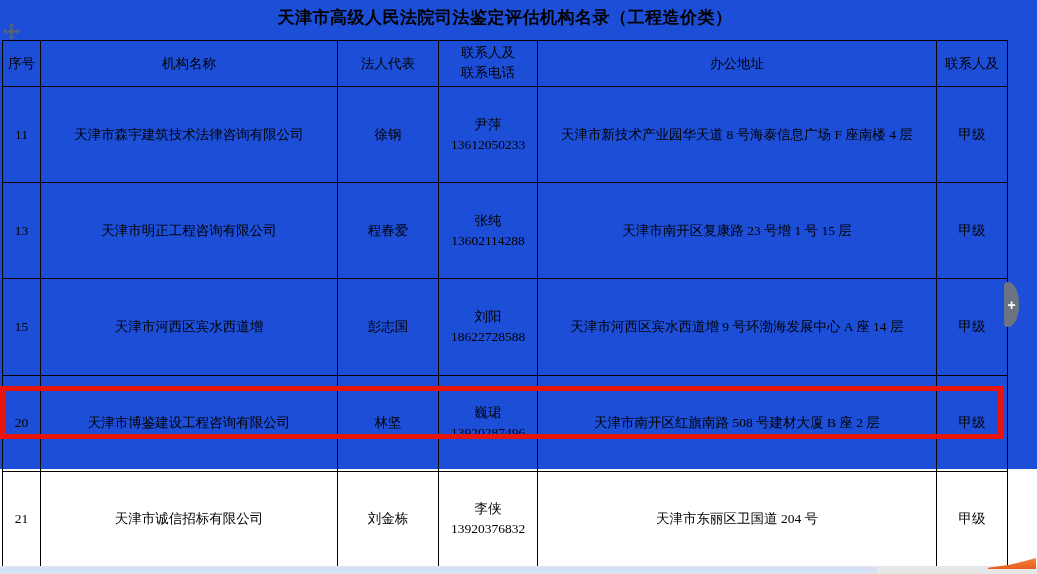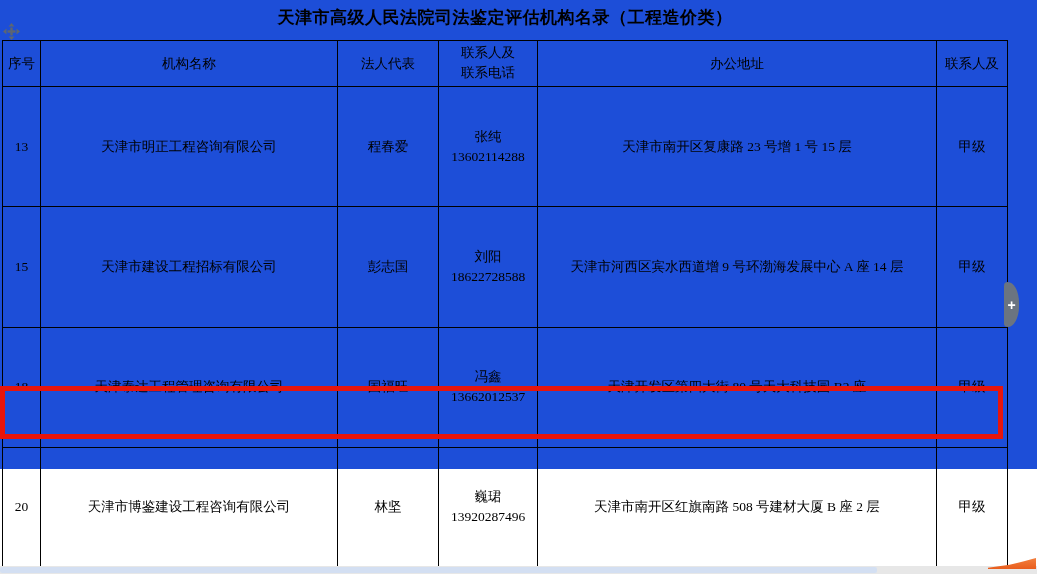--- a/index.html
+++ b/index.html
@@ -93,61 +93,72 @@
           <th>
             <div class="contact-line">联系人及</div>
             <div class="contact-line">联系电话</div>
           </th>
           <th>办公地址</th>
           <th>联系人及</th>
         </tr>
     </thead>
     <tbody id="table-body">
         <tr>
+          <td>11</td>
+          <td>天津市森宇建筑技术法律咨询有限公司</td>
+          <td>徐钢</td>
+          <td>
+            <div class="contact-line">尹萍</div>
+            <div class="contact-line">13612050233</div>
+          </td>
+          <td>天津市新技术产业园华天道 8 号海泰信息广场 F 座南楼 4 层</td>
+          <td>甲级</td>
+        </tr>
+        <tr>
           <td>13</td>
           <td>天津市明正工程咨询有限公司</td>
           <td>程春爱</td>
           <td>
             <div class="contact-line">张纯</div>
             <div class="contact-line">13602114288</div>
           </td>
           <td>天津市南开区复康路 23 号增 1 号 15 层</td>
           <td>甲级</td>
         </tr>
         <tr>
           <td>15</td>
-          <td>天津市建设工程招标有限公司</td>
+          <td>天津市河西区宾水西道增</td>
           <td>彭志国</td>
           <td>
             <div class="contact-line">刘阳</div>
             <div class="contact-line">18622728588</div>
           </td>
           <td>天津市河西区宾水西道增 9 号环渤海发展中心 A 座 14 层</td>
-          <td>甲级</td>
-        </tr>
-        <tr>
-          <td>18</td>
-          <td>天津泰达工程管理咨询有限公司</td>
-          <td>国福旺</td>
-          <td>
-            <div class="contact-line">冯鑫</div>
-            <div class="contact-line">13662012537</div>
-          </td>
-          <td>天津开发区第四大街 80 号天大科技园 B2 座</td>
           <td>甲级</td>
         </tr>
         <tr>
           <td>20</td>
           <td>天津市博鉴建设工程咨询有限公司</td>
           <td>林坚</td>
           <td>
             <div class="contact-line">巍珺</div>
             <div class="contact-line">13920287496</div>
           </td>
           <td>天津市南开区红旗南路 508 号建材大厦 B 座 2 层</td>
+          <td>甲级</td>
+        </tr>
+        <tr>
+          <td>21</td>
+          <td>天津市诚信招标有限公司</td>
+          <td>刘金栋</td>
+          <td>
+            <div class="contact-line">李侠</div>
+            <div class="contact-line">13920376832</div>
+          </td>
+          <td>天津市东丽区卫国道 204 号</td>
           <td>甲级</td>
         </tr>
       </tbody>
   </table>
 
   <div class="highlight-box"></div>
 
   <div class="side-handle">
     <span class="plus">+</span>
   </div>

